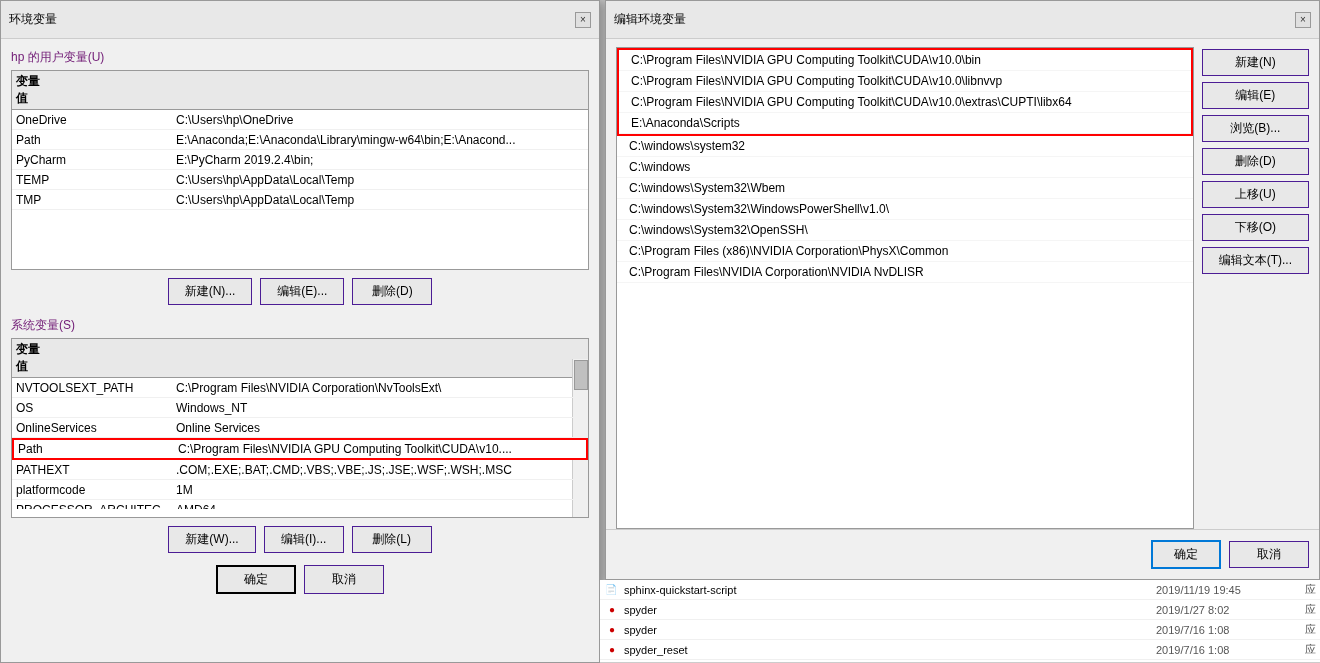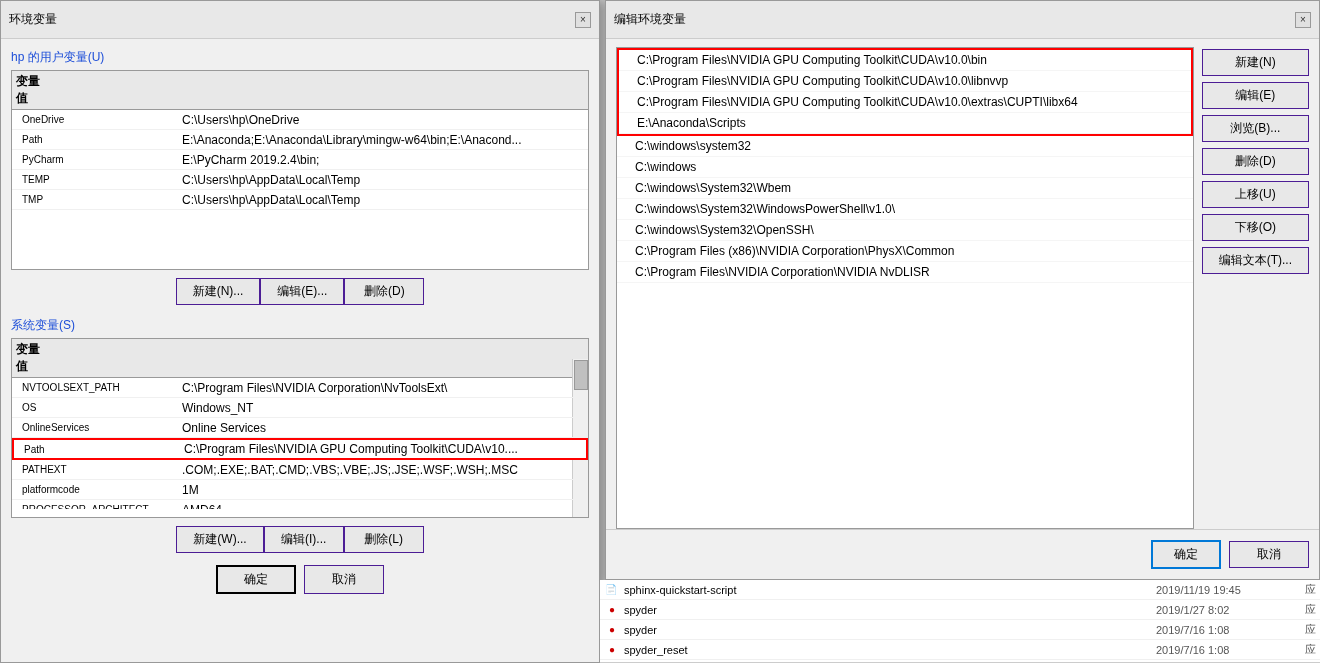--- a/index.html
+++ b/index.html
@@ -53,21 +53,21 @@
       color: #333;
     }
 
     .dialog-body {
       padding: 10px;
     }
 
     .section-label {
       font-size: 12px;
       margin-bottom: 4px;
-      color: #1d4ed8;
+      color: #701a75;
     }
 
     .table-container {
       border: 1px solid #999;
       background: #fff;
       width: 100%;
       margin-bottom: 8px;
     }
 
     .table-header {
@@ -104,37 +104,37 @@
       align-items: center;
     }
 
     .table-row.highlighted {
       background: #fff;
       border: 2px solid #ff0000;
     }
 
     .table-row .col-var {
       width: 160px;
-      font-size: 10px;
+      font-size: 12px;
       overflow: hidden;
       text-overflow: ellipsis;
       white-space: nowrap;
-      margin-left: 6px;
     }
 
     .table-row .col-val {
       flex: 1;
       font-size: 12px;
       overflow: hidden;
       text-overflow: ellipsis;
       white-space: nowrap;
     }
 
     .btn-row {
       display: flex;
+      gap: 8px;
       margin-bottom: 12px;
       justify-content: center;
     }
 
     .win-btn {
       padding: 4px 16px;
       background: #e8e8e8;
       border: 1px solid #4c1d95;
       cursor: pointer;
       font-size: 12px;
@@ -204,21 +204,21 @@
 
     .edit-list-container {
       flex: 1;
       border: 1px solid #999;
       background: #fff;
       overflow-y: auto;
       position: relative;
     }
 
     .edit-list-item {
-      padding: 3px 18px;
+      padding: 3px 12px;
       font-size: 12px;
       border-bottom: 1px solid #f5f5f5;
       min-height: 20px;
       display: flex;
       align-items: center;
       cursor: pointer;
     }
 
     .edit-buttons {
       display: flex;

